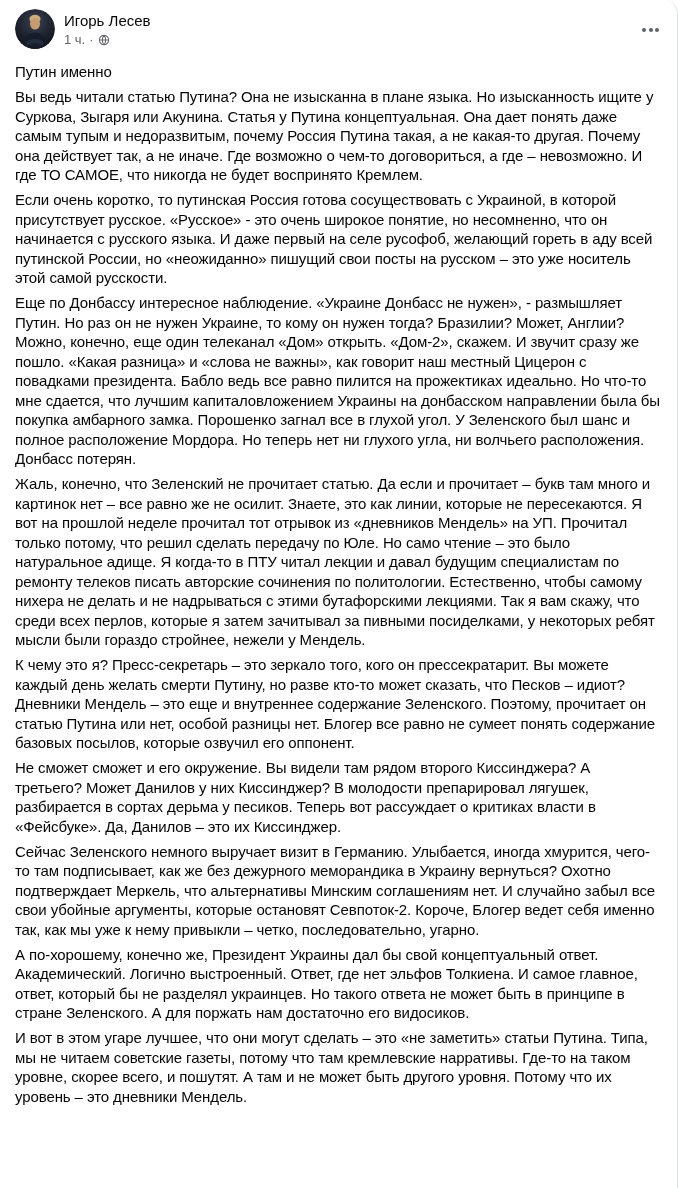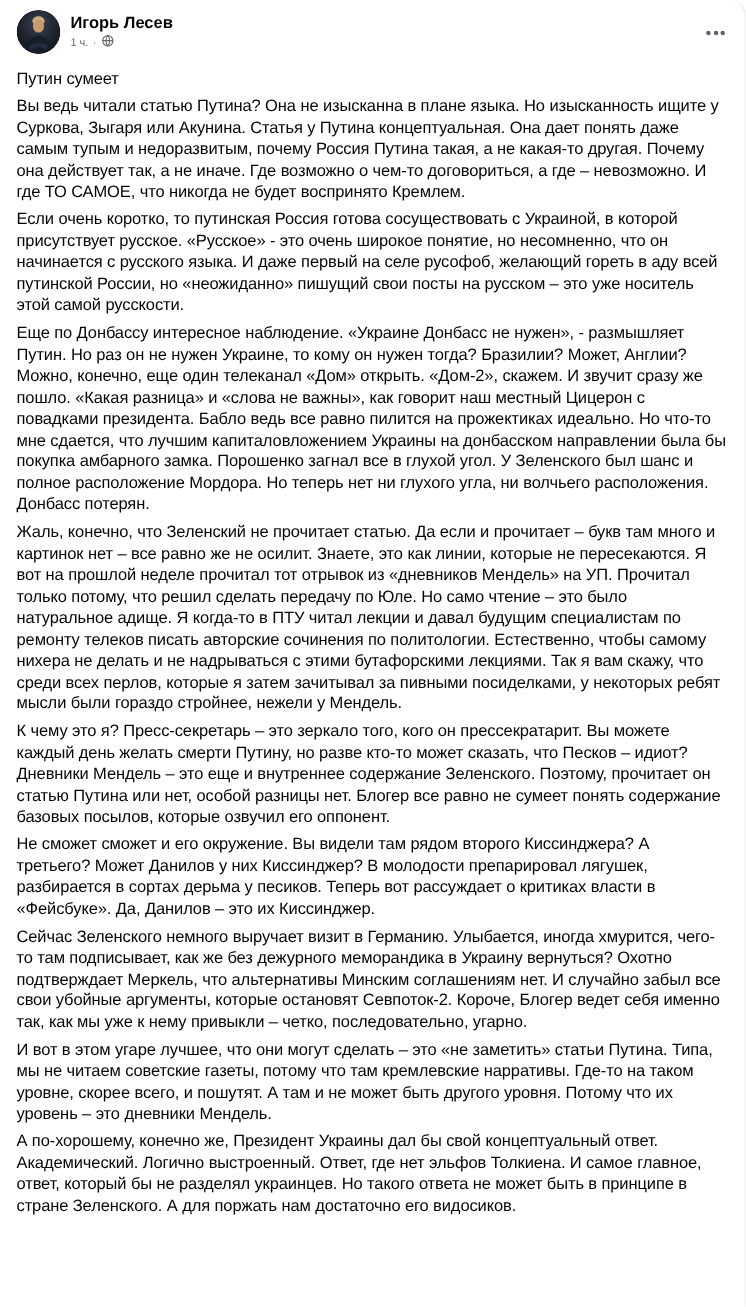--- a/index.html
+++ b/index.html
@@ -36,30 +36,30 @@
     overflow: hidden;
     cursor: pointer;
   }
   .avatar svg { display: block; }
   .header-info {
     margin-left: 9px;
     padding-top: 2px;
   }
   .author-name {
     font-size: 15px;
-    font-weight: 700;
+    font-weight: 400;
     color: #050505;
     line-height: 19px;
     cursor: pointer;
   }
   .meta-row {
     display: flex;
-    align-items: flex-start;
+    align-items: center;
     gap: 4px;
-    font-size: 10px;
+    font-size: 13px;
     color: #65676B;
     line-height: 17px;
     margin-top: 1px;
   }
   .meta-sep { color: #65676B; }
   .globe { display: inline-flex; color: #65676B; }
   .more-button {
     margin-left: auto;
     margin-top: 13px;
     padding: 6px 2px;
@@ -134,26 +134,26 @@
       <div class="more-button">
         <span style="display:flex;gap:2.5px;">
           <span class="dot"></span>
             <span class="dot"></span>
             <span class="dot"></span>
         </span>
       </div>
     </div>
 
     <div class="post-content">
-      <p>Путин сумеет</p>
+      <p>Путин именно</p>
       <p>Вы ведь читали статью Путина? Она не изысканна в плане языка. Но изысканность ищите у Суркова, Зыгаря или Акунина. Статья у Путина концептуальная. Она дает понять даже самым тупым и недоразвитым, почему Россия Путина такая, а не какая-то другая. Почему она действует так, а не иначе. Где возможно о чем-то договориться, а где – невозможно. И где ТО САМОЕ, что никогда не будет воспринято Кремлем.</p>
       <p>Если очень коротко, то путинская Россия готова сосуществовать с Украиной, в которой присутствует русское. «Русское» - это очень широкое понятие, но несомненно, что он начинается с русского языка. И даже первый на селе русофоб, желающий гореть в аду всей путинской России, но «неожиданно» пишущий свои посты на русском – это уже носитель этой самой русскости.</p>
       <p>Еще по Донбассу интересное наблюдение. «Украине Донбасс не нужен», - размышляет Путин. Но раз он не нужен Украине, то кому он нужен тогда? Бразилии? Может, Англии? Можно, конечно, еще один телеканал «Дом» открыть. «Дом-2», скажем. И звучит сразу же пошло. «Какая разница» и «слова не важны», как говорит наш местный Цицерон с повадками президента. Бабло ведь все равно пилится на прожектиках идеально. Но что-то мне сдается, что лучшим капиталовложением Украины на донбасском направлении была бы покупка амбарного замка. Порошенко загнал все в глухой угол. У Зеленского был шанс и полное расположение Мордора. Но теперь нет ни глухого угла, ни волчьего расположения. Донбасс потерян.</p>
       <p>Жаль, конечно, что Зеленский не прочитает статью. Да если и прочитает – букв там много и картинок нет – все равно же не осилит. Знаете, это как линии, которые не пересекаются. Я вот на прошлой неделе прочитал тот отрывок из «дневников Мендель» на УП. Прочитал только потому, что решил сделать передачу по Юле. Но само чтение – это было натуральное адище. Я когда-то в ПТУ читал лекции и давал будущим специалистам по ремонту телеков писать авторские сочинения по политологии. Естественно, чтобы самому нихера не делать и не надрываться с этими бутафорскими лекциями. Так я вам скажу, что среди всех перлов, которые я затем зачитывал за пивными посиделками, у некоторых ребят мысли были гораздо стройнее, нежели у Мендель.</p>
       <p>К чему это я? Пресс-секретарь – это зеркало того, кого он прессекратарит. Вы можете каждый день желать смерти Путину, но разве кто-то может сказать, что Песков – идиот? Дневники Мендель – это еще и внутреннее содержание Зеленского. Поэтому, прочитает он статью Путина или нет, особой разницы нет. Блогер все равно не сумеет понять содержание базовых посылов, которые озвучил его оппонент.</p>
       <p>Не сможет сможет и его окружение. Вы видели там рядом второго Киссинджера? А третьего? Может Данилов у них Киссинджер? В молодости препарировал лягушек, разбирается в сортах дерьма у песиков. Теперь вот рассуждает о критиках власти в «Фейсбуке». Да, Данилов – это их Киссинджер.</p>
       <p>Сейчас Зеленского немного выручает визит в Германию. Улыбается, иногда хмурится, чего-то там подписывает, как же без дежурного меморандика в Украину вернуться? Охотно подтверждает Меркель, что альтернативы Минским соглашениям нет. И случайно забыл все свои убойные аргументы, которые остановят Севпоток-2. Короче, Блогер ведет себя именно так, как мы уже к нему привыкли – четко, последовательно, угарно.</p>
+      <p>А по-хорошему, конечно же, Президент Украины дал бы свой концептуальный ответ. Академический. Логично выстроенный. Ответ, где нет эльфов Толкиена. И самое главное, ответ, который бы не разделял украинцев. Но такого ответа не может быть в принципе в стране Зеленского. А для поржать нам достаточно его видосиков.</p>
       <p>И вот в этом угаре лучшее, что они могут сделать – это «не заметить» статьи Путина. Типа, мы не читаем советские газеты, потому что там кремлевские нарративы. Где-то на таком уровне, скорее всего, и пошутят. А там и не может быть другого уровня. Потому что их уровень – это дневники Мендель.</p>
-      <p>А по-хорошему, конечно же, Президент Украины дал бы свой концептуальный ответ. Академический. Логично выстроенный. Ответ, где нет эльфов Толкиена. И самое главное, ответ, который бы не разделял украинцев. Но такого ответа не может быть в принципе в стране Зеленского. А для поржать нам достаточно его видосиков.</p>
     </div>
 
   </div>
 </div>
 
 </body></html>

